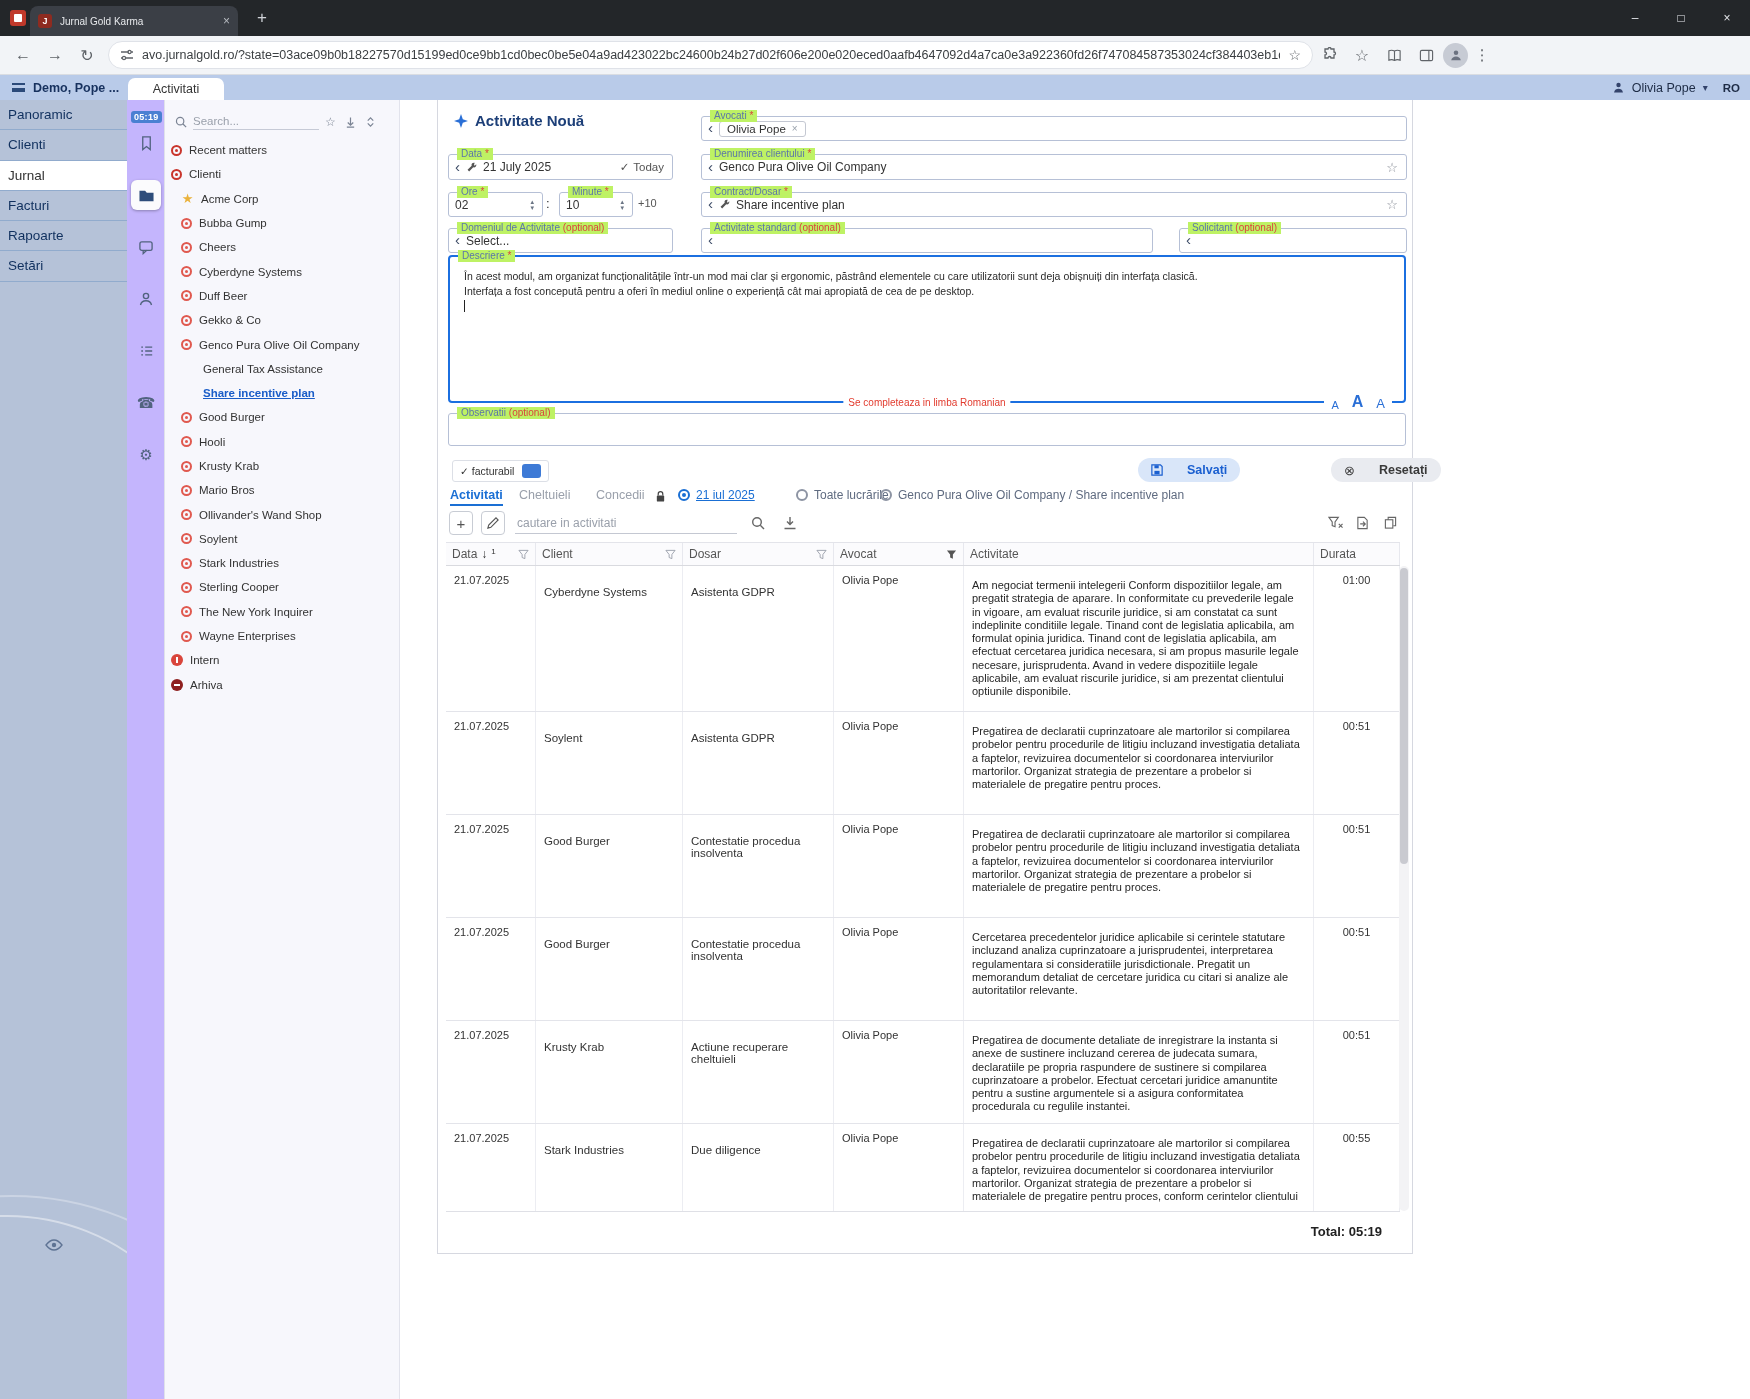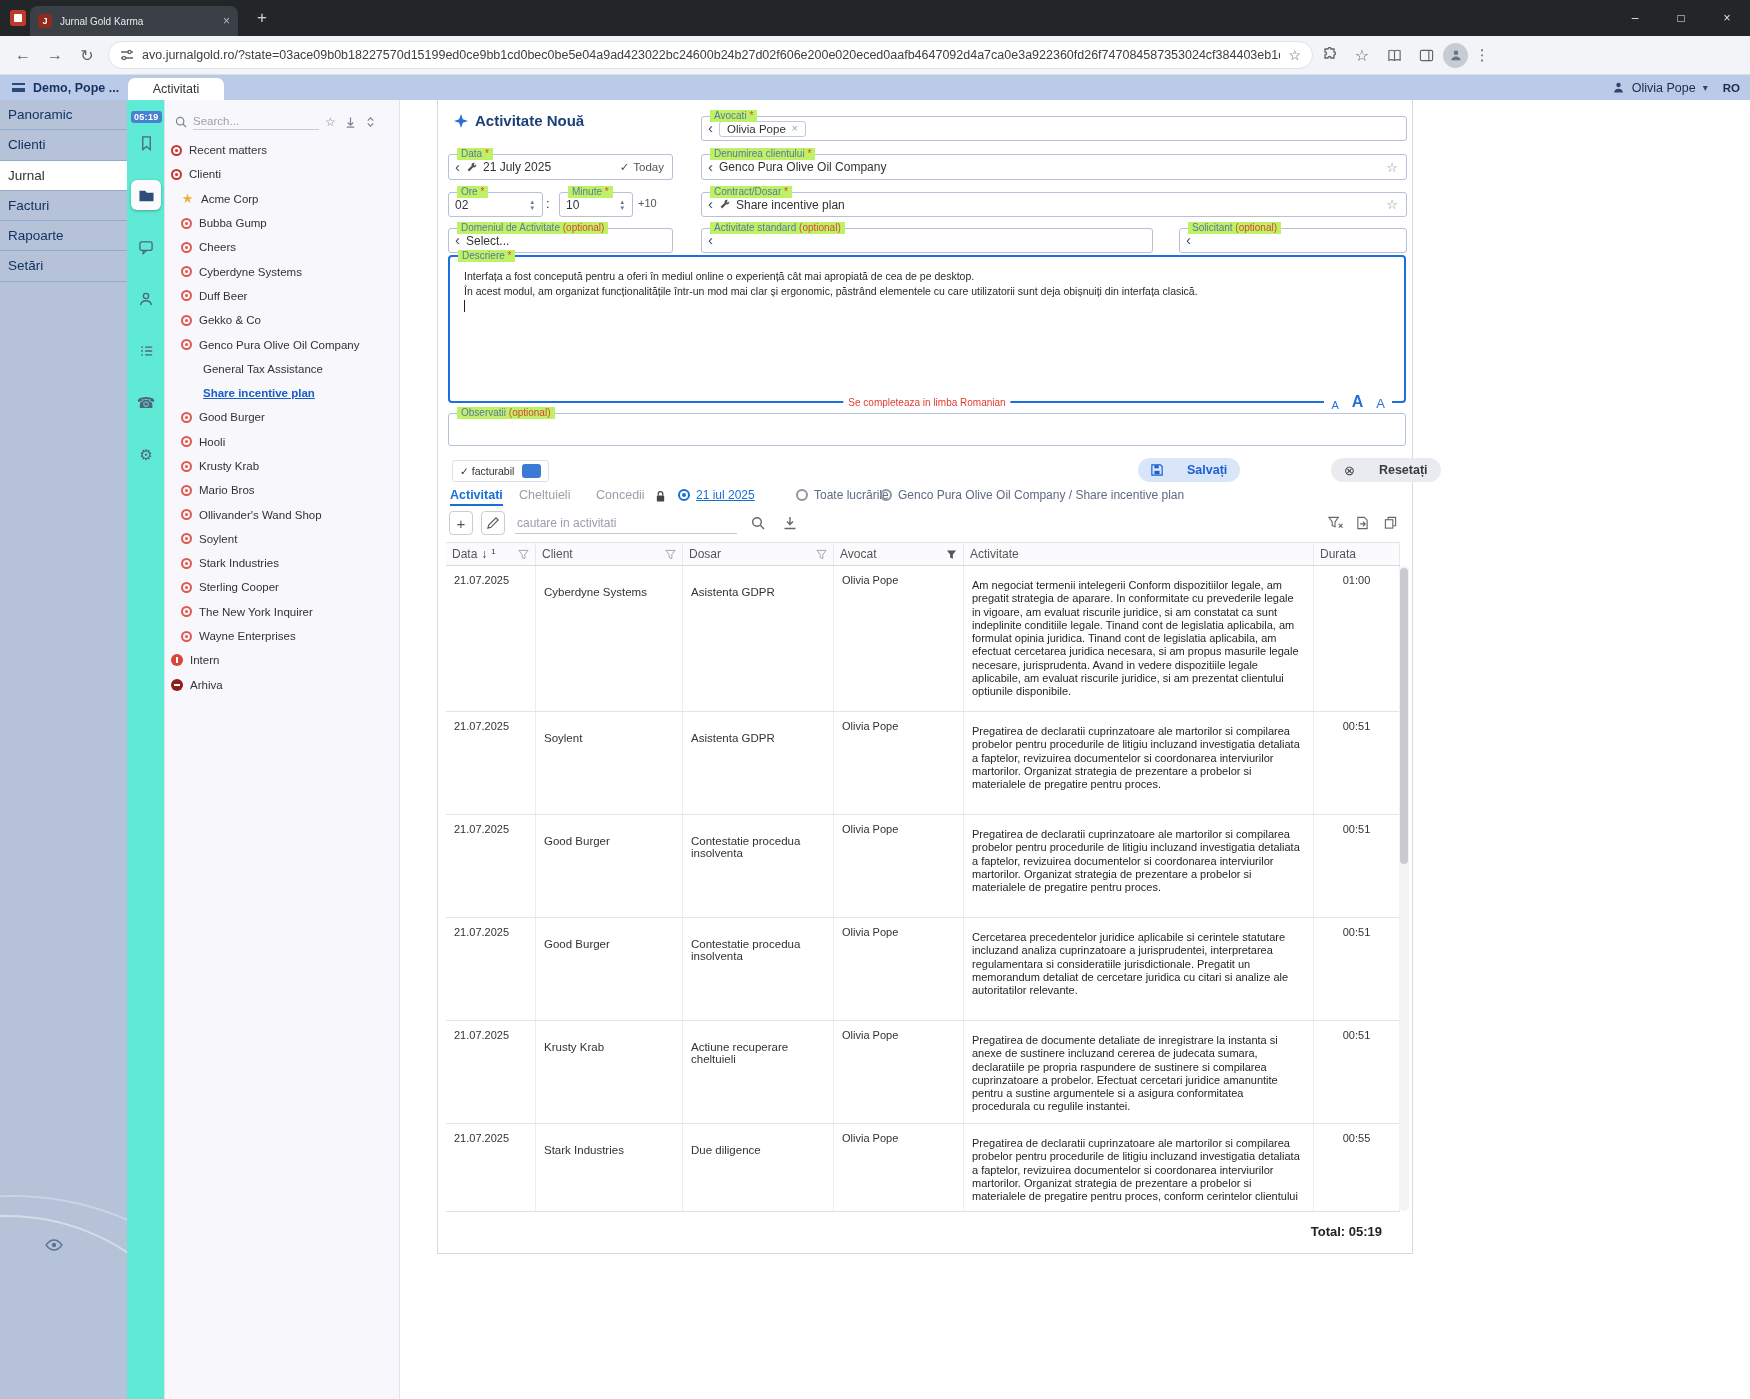--- a/index.html
+++ b/index.html
@@ -40,21 +40,21 @@
   
   .app-body { position:absolute; top:100px; left:0; width:100%; height:1299px; display:flex; }
 
   .sidebar { width:127px; flex:none; background:#b5c2d8; position:relative; overflow:hidden; }
   .nav-item { height:30.3px; line-height:30.3px; padding-left:8px; font-size:13.5px; color:#10305e; border-bottom:1px solid #91abcd; cursor:default; }
   .nav-item.active { background:#fff; color:#333; }
   .sidebar::before { content:""; position:absolute; width:430px; height:430px; border:2px solid rgba(255,255,255,.45); border-radius:50%; left:-210px; bottom:-250px; }
   .sidebar::after { content:""; position:absolute; width:580px; height:580px; border:2px solid rgba(255,255,255,.3); border-radius:50%; left:-280px; bottom:-380px; }
   .eye { position:absolute; left:45px; bottom:148px; z-index:2; }
 
-  .rail { width:38px; flex:none; background:#5eead4; border-right:1px solid #dfe1ea; position:relative; }
+  .rail { width:38px; flex:none; background:#c4b5fd; border-right:1px solid #dfe1ea; position:relative; }
   .timer-badge { position:absolute; top:11px; left:4px; background:#4a80d2; color:#fff; font-size:9px; font-weight:bold; letter-spacing:.3px; padding:1px 3px; border-radius:3px; }
   .rail-icons { position:absolute; top:28px; left:4px; width:30px; display:flex; flex-direction:column; }
   .rail-ic { width:30px; height:30px; margin-bottom:22px; display:flex; align-items:center; justify-content:center; color:#51637f; font-size:15px; }
   .rail-ic.active { background:#fbfbfd; border-radius:6px; box-shadow:0 1px 3px rgba(0,0,0,.3); }
 
   .tree { width:235px; flex:none; background:#f7f7fc; border-right:1px solid #e2e3ec; font-size:11.5px; color:#333; position:relative; overflow:hidden; }
   .tree-search { display:flex; align-items:center; gap:6px; padding:13px 8px 8px 10px; color:#7b8494; }
   .tsearch { border:none; border-bottom:1px solid #c6cad6; background:transparent; width:126px; font-size:11.5px; color:#333; outline:none; padding:2px 0; }
   .tsearch::placeholder { color:#9aa0ab; }
   .tree-tools { display:flex; gap:9px; align-items:center; color:#7b8494; font-size:12px; }
@@ -492,22 +492,22 @@
         <div class="fld" style="left:741px; top:128px; width:228px; height:25px;">
           <span class="lbl"><span>Solicitant</span> <span class="opt">(optional)</span></span>
           <div class="inner">
               <span class="chev">‹</span>
             </div>
         </div>
 
         <div class="fld desc" style="left:10px; top:155px; width:958px; height:148px;">
           <span class="lbl"><span>Descriere</span> <span class="req">*</span></span>
           <div class="desc-text">
+            <div>În acest modul, am organizat funcționalitățile într-un mod mai clar și ergonomic, păstrând elementele cu care utilizatorii sunt deja obișnuiți din interfața clasică.</div>
             <div>Interfața a fost concepută pentru a oferi în mediul online o experiență cât mai apropiată de cea de pe desktop.</div>
-            <div>În acest modul, am organizat funcționalitățile într-un mod mai clar și ergonomic, păstrând elementele cu care utilizatorii sunt deja obișnuiți din interfața clasică.</div>
             <div><span class="caret-line"></span></div>
           </div>
           <span class="helper-red">Se completeaza in limba Romanian</span>
           <span class="fontsize">
             <span class="fs-s">A</span>
             <span class="fs-l">A</span>
             <span class="fs-m">A</span>
           </span>
         </div>
 

